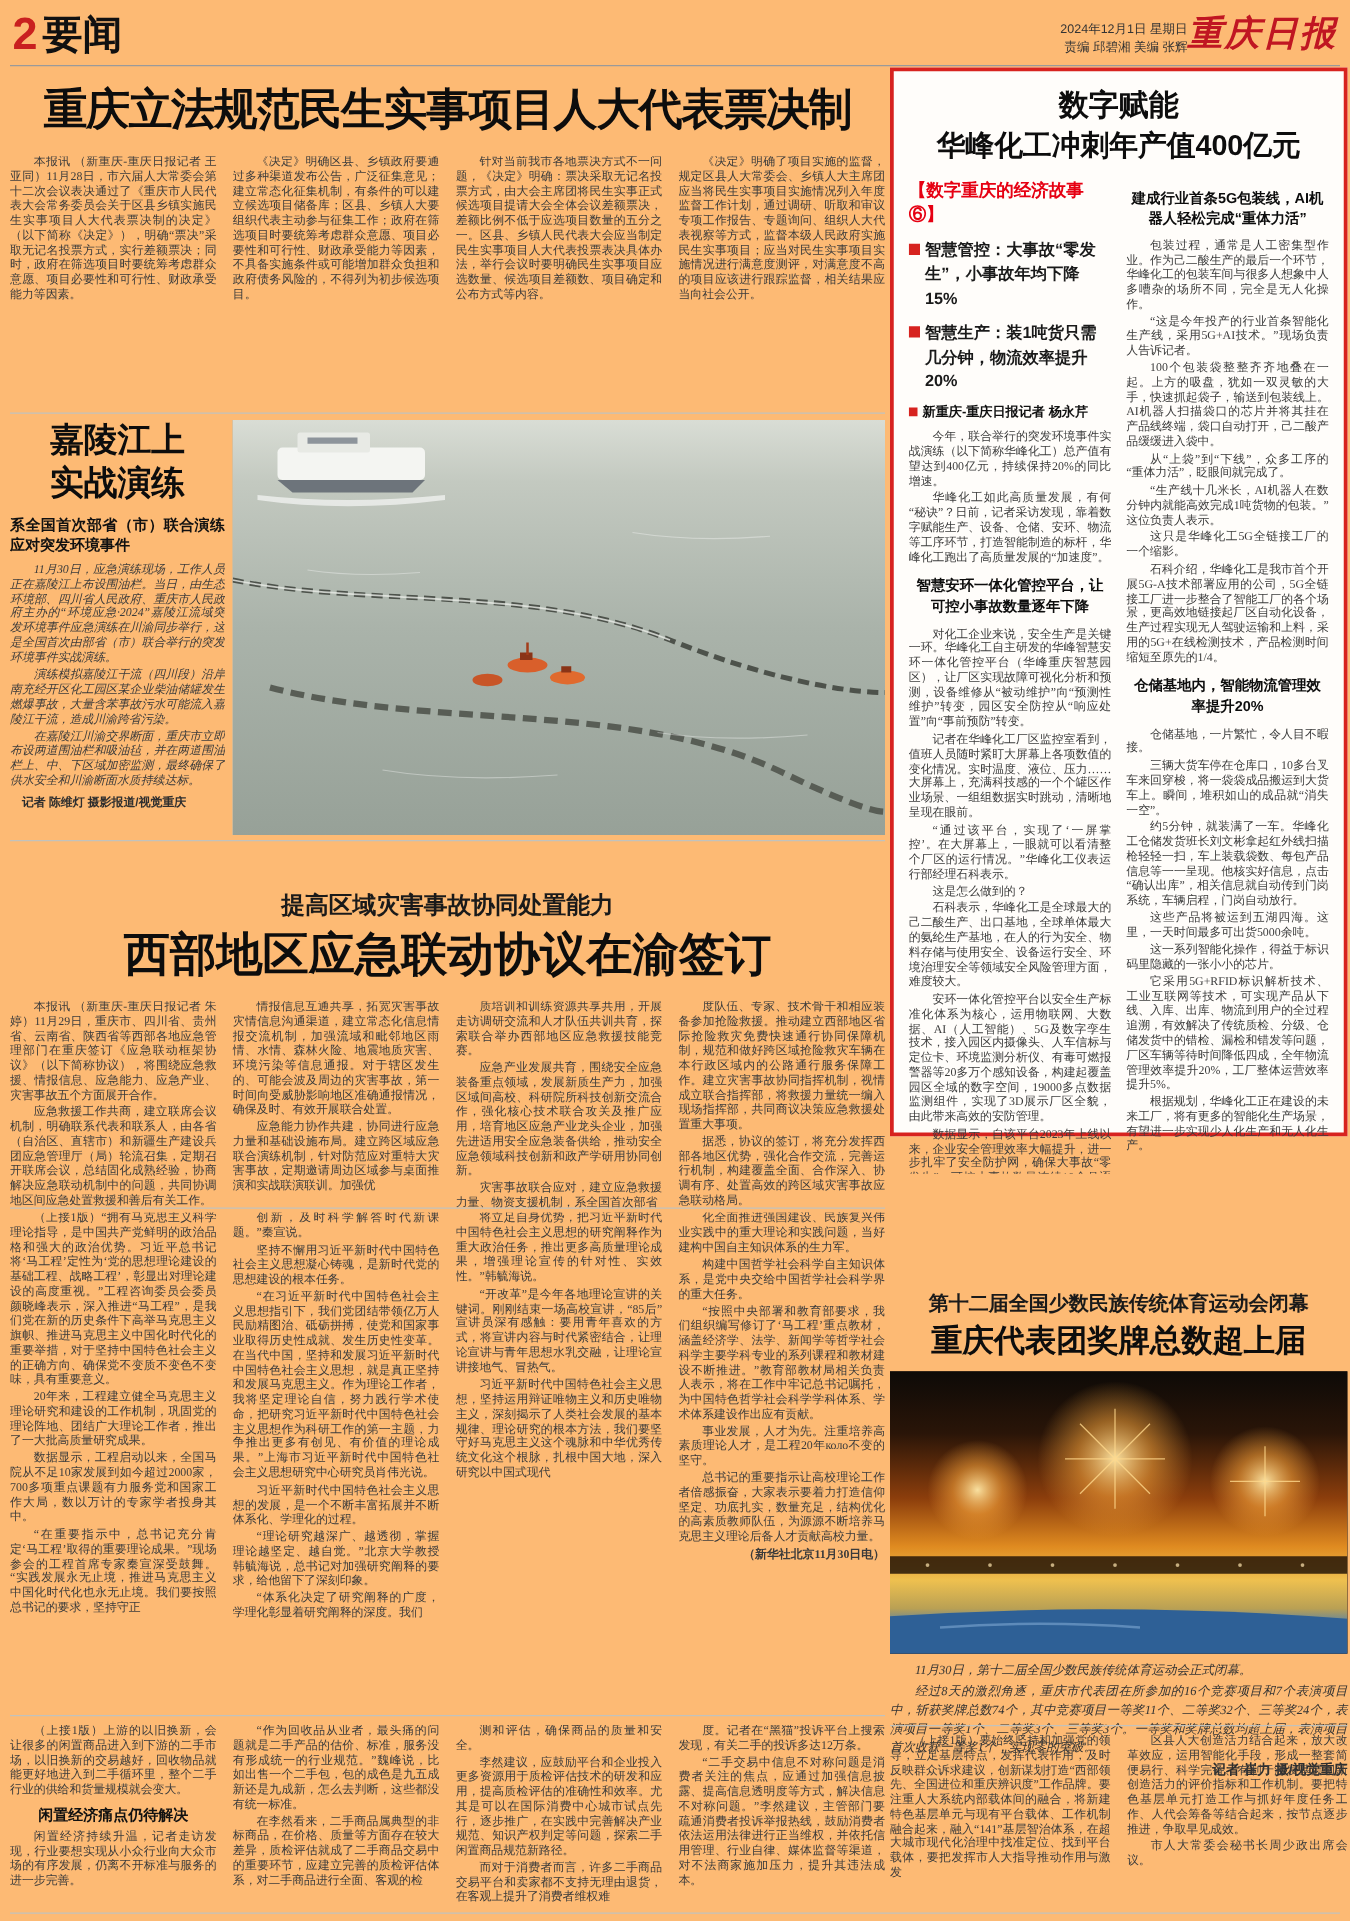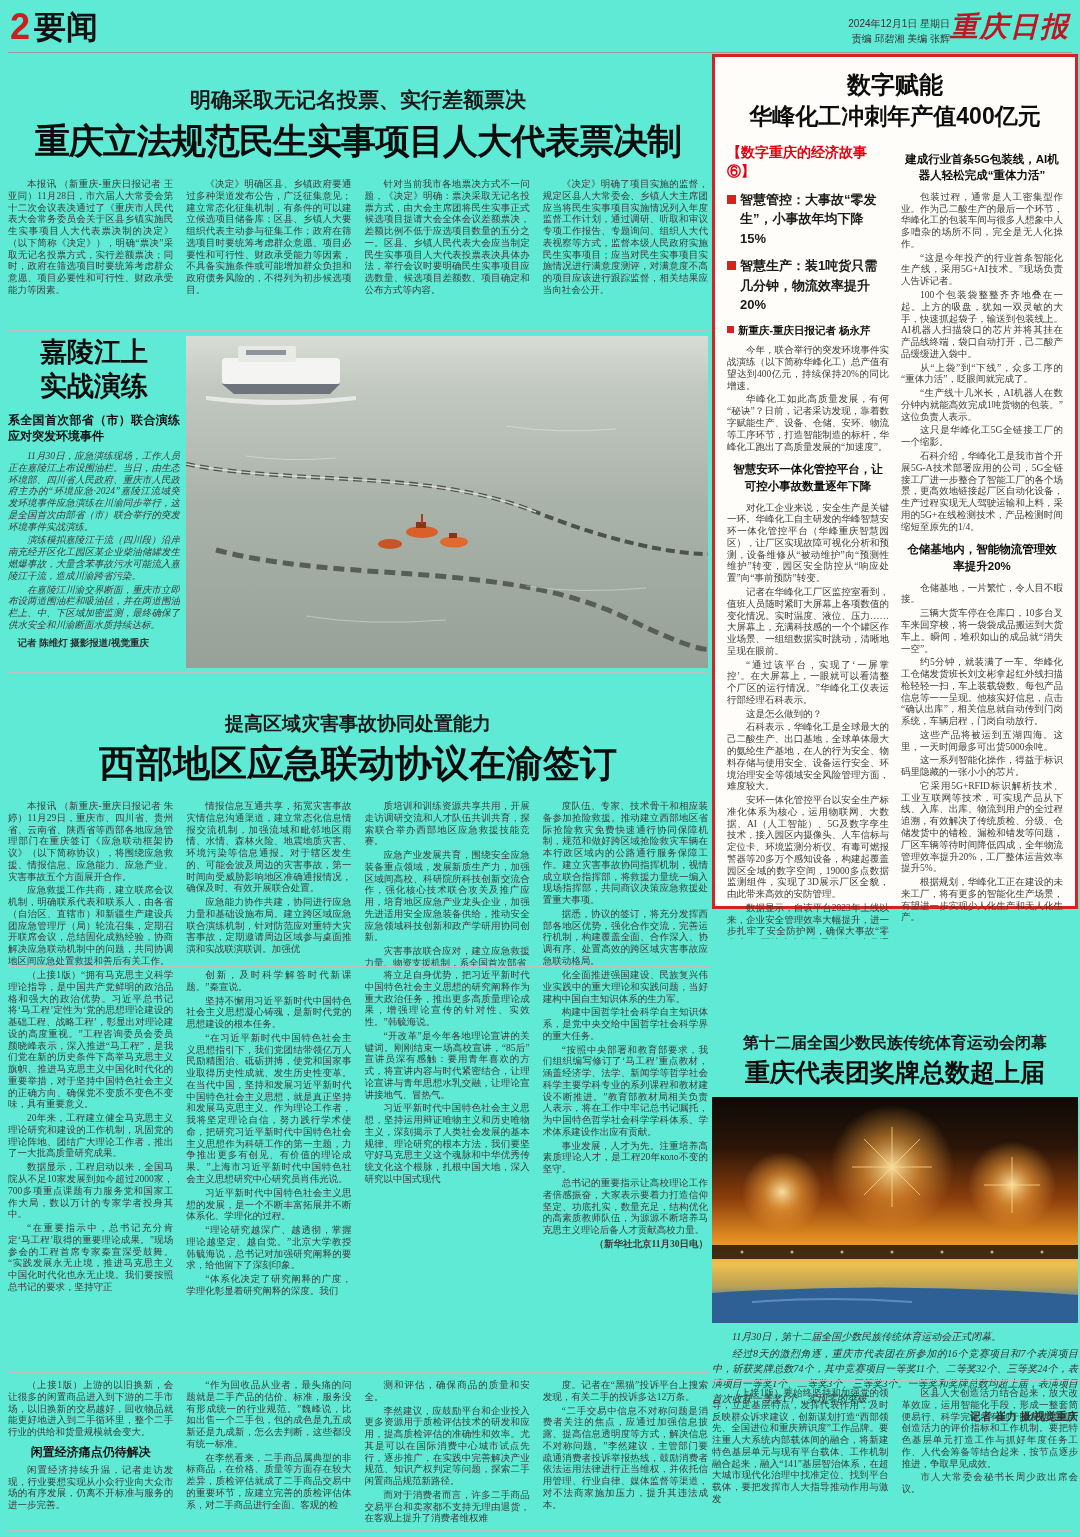--- a/index.html
+++ b/index.html
@@ -1,16 +1,16 @@
 <!DOCTYPE html>
 <html lang="zh"><head>
 <meta charset="utf-8">
 <style>
   html,body{margin:0;padding:0;background:#e8e6e0;}
-  .page{position:relative;width:1080px;height:1537px;background:#5eead4;overflow:hidden;
+  .page{position:relative;width:1080px;height:1537px;background:#fdba74;overflow:hidden;
         font-family:"Liberation Serif",serif;color:#2e2e2e;}
   
   .hdr{position:absolute;top:6px;left:10px;right:10px;height:44px;}
   .hdr .pgno{display:inline-block;font:900 36px "Liberation Sans",sans-serif;color:#c9201f;vertical-align:top;}
   .hdr .sec{display:inline-block;font:900 32px "Liberation Sans",sans-serif;color:#111;margin-left:4px;vertical-align:top;}
   .hdr-right{position:absolute;right:120px;top:10px;text-align:right;font:10px/1.5 "Liberation Sans",sans-serif;color:#333;}
   .brand{position:absolute;right:0;top:2px;font:italic 900 28px "Liberation Serif",serif;color:#c01622;letter-spacing:2px;}
   .hdr-rule{position:absolute;top:52px;left:8px;width:1064px;height:1px;background:#9a9a9a;}
   
   p{margin:0 0 2px 0;text-indent:2em;text-align:justify;}
@@ -79,21 +79,20 @@
     <span class="pgno">2</span><span class="sec">要闻</span>
     <div class="hdr-right">
       <div>2024年12月1日 星期日</div>
       <div>责编 邱碧湘  美编 张辉</div>
     </div>
     <div class="brand">重庆日报</div>
   </div>
   <div class="hdr-rule"></div>
 
   <section class="lead">
-    <div class="kicker">明确采取无记名投票、实行差额票决</div>
     <div class="bighead">重庆立法规范民生实事项目人大代表票决制</div>
     <div class="cols body-txt">
       <div class="col">
           <p>本报讯 （新重庆-重庆日报记者 王亚同）11月28日，市六届人大常委会第十二次会议表决通过了《重庆市人民代表大会常务委员会关于区县乡镇实施民生实事项目人大代表票决制的决定》（以下简称《决定》），明确“票决”采取无记名投票方式，实行差额票决；同时，政府在筛选项目时要统筹考虑群众意愿、项目必要性和可行性、财政承受能力等因素。</p>
         </div>
       <div class="col">
           <p>《决定》明确区县、乡镇政府要通过多种渠道发布公告，广泛征集意见；建立常态化征集机制，有条件的可以建立候选项目储备库；区县、乡镇人大要组织代表主动参与征集工作；政府在筛选项目时要统筹考虑群众意愿、项目必要性和可行性、财政承受能力等因素，不具备实施条件或可能增加群众负担和政府债务风险的，不得列为初步候选项目。</p>
         </div>
       <div class="col">
           <p>针对当前我市各地票决方式不一问题，《决定》明确：票决采取无记名投票方式，由大会主席团将民生实事正式候选项目提请大会全体会议差额票决，差额比例不低于应选项目数量的五分之一。区县、乡镇人民代表大会应当制定民生实事项目人大代表投票表决具体办法，举行会议时要明确民生实事项目应选数量、候选项目差额数、项目确定和公布方式等内容。</p>

